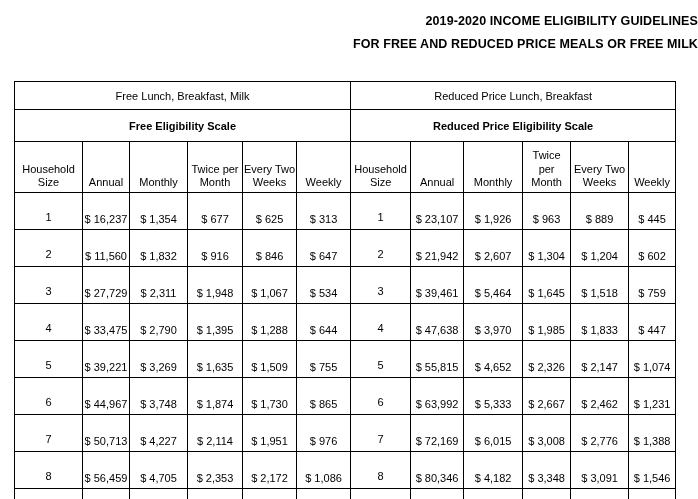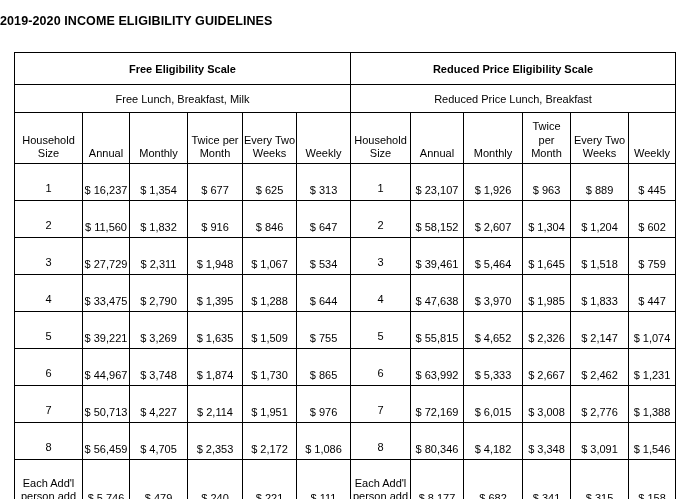--- a/index.html
+++ b/index.html
@@ -10,25 +10,25 @@
     height: 499px;
     font-family: "Liberation Sans", sans-serif;
     color: #000;
   }
   .page {
     width: 698px;
     height: 499px;
     overflow: hidden;
   }
   .page-title {
-    text-align: left;
+    text-align: right;
     font-weight: bold;
     font-size: 12.5px;
     margin-top: 10px;
-    margin-bottom: 19px;
+    margin-bottom: 25px;
   }
   .page-title div {
     line-height: 23px;
     letter-spacing: 0.1px;
   }
   table.elig {
     border-collapse: collapse;
     table-layout: fixed;
     margin-left: 14px;
     width: 661px;
@@ -72,45 +72,46 @@
     line-height: 1.25;
   }
 </style>
 </head>
 <body>
 
 <div class="page">
 
   <div class="page-title">
     <div>2019-2020 INCOME ELIGIBILITY GUIDELINES</div>
+    <div>FOR FREE AND REDUCED PRICE MEALS OR FREE MILK</div>
   </div>
 
   <table class="elig">
     <colgroup>
       <col style="width:68px">
         <col style="width:47px">
         <col style="width:58px">
       <col style="width:55px">
         <col style="width:54px">
         <col style="width:54px">
       <col style="width:60px">
         <col style="width:53px">
         <col style="width:59px">
       <col style="width:48px">
         <col style="width:58px">
         <col style="width:47px">
     </colgroup>
     <tbody>
       <tr>
+        <td colspan="6" class="sec-sub">Free Lunch, Breakfast, Milk</td>
+        <td colspan="6" class="sec-sub">Reduced Price Lunch, Breakfast</td>
+      </tr>
+      <tr>
         <td colspan="6" class="sec-title">Free Eligibility Scale</td>
         <td colspan="6" class="sec-title">Reduced Price Eligibility Scale</td>
-      </tr>
-      <tr>
-        <td colspan="6" class="sec-sub">Free Lunch, Breakfast, Milk</td>
-        <td colspan="6" class="sec-sub">Reduced Price Lunch, Breakfast</td>
       </tr>
       <tr class="col-head">
         <td>Household Size</td>
         <td>Annual</td>
         <td>Monthly</td>
         <td>Twice per Month</td>
         <td>Every Two Weeks</td>
         <td>Weekly</td>
         <td>Household Size</td>
         <td>Annual</td>
@@ -136,21 +137,21 @@
           <td>$ 445</td>
         </tr>
         <tr class="data-row">
           <td class="hh">2</td>
           <td>$ 11,560</td>
           <td>$ 1,832</td>
           <td>$ 916</td>
           <td>$ 846</td>
           <td>$ 647</td>
           <td class="hh">2</td>
-          <td>$ 58,152</td>
+          <td>$ 21,942</td>
           <td>$ 2,607</td>
           <td>$ 1,304</td>
           <td>$ 1,204</td>
           <td>$ 602</td>
         </tr>
         <tr class="data-row">
           <td class="hh">3</td>
           <td>$ 27,729</td>
           <td>$ 2,311</td>
           <td>$ 1,948</td>

